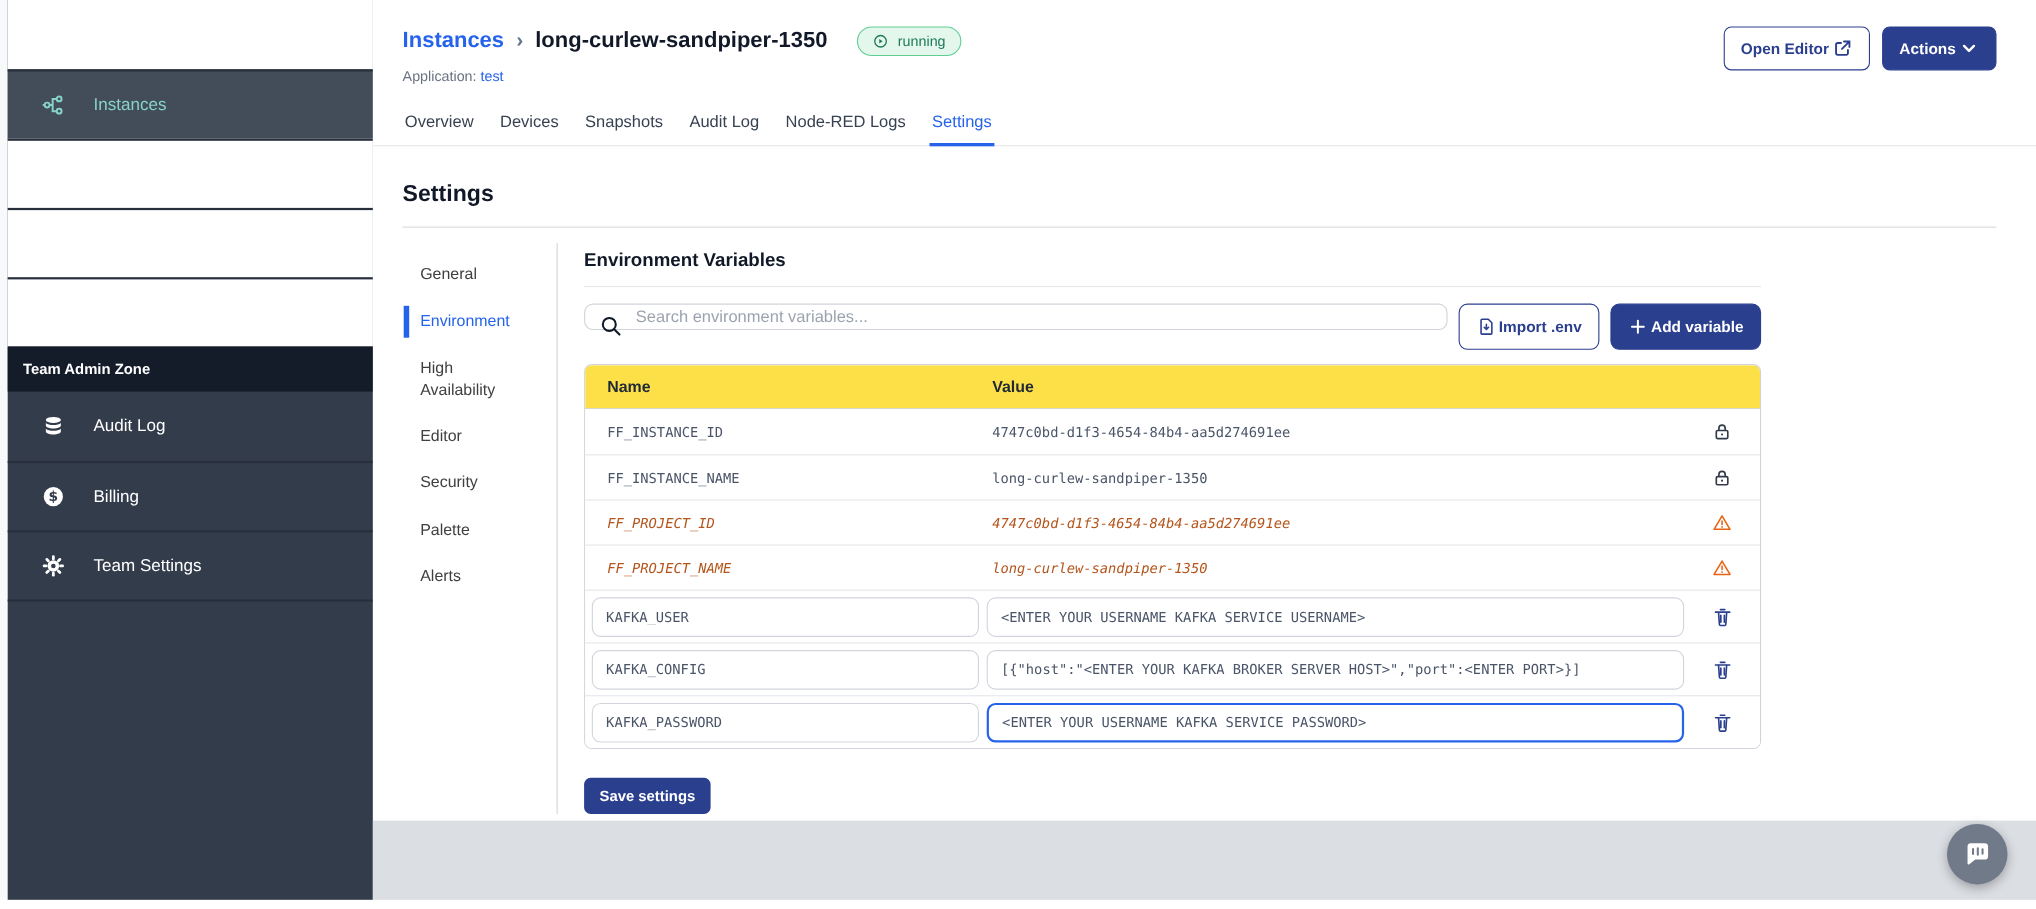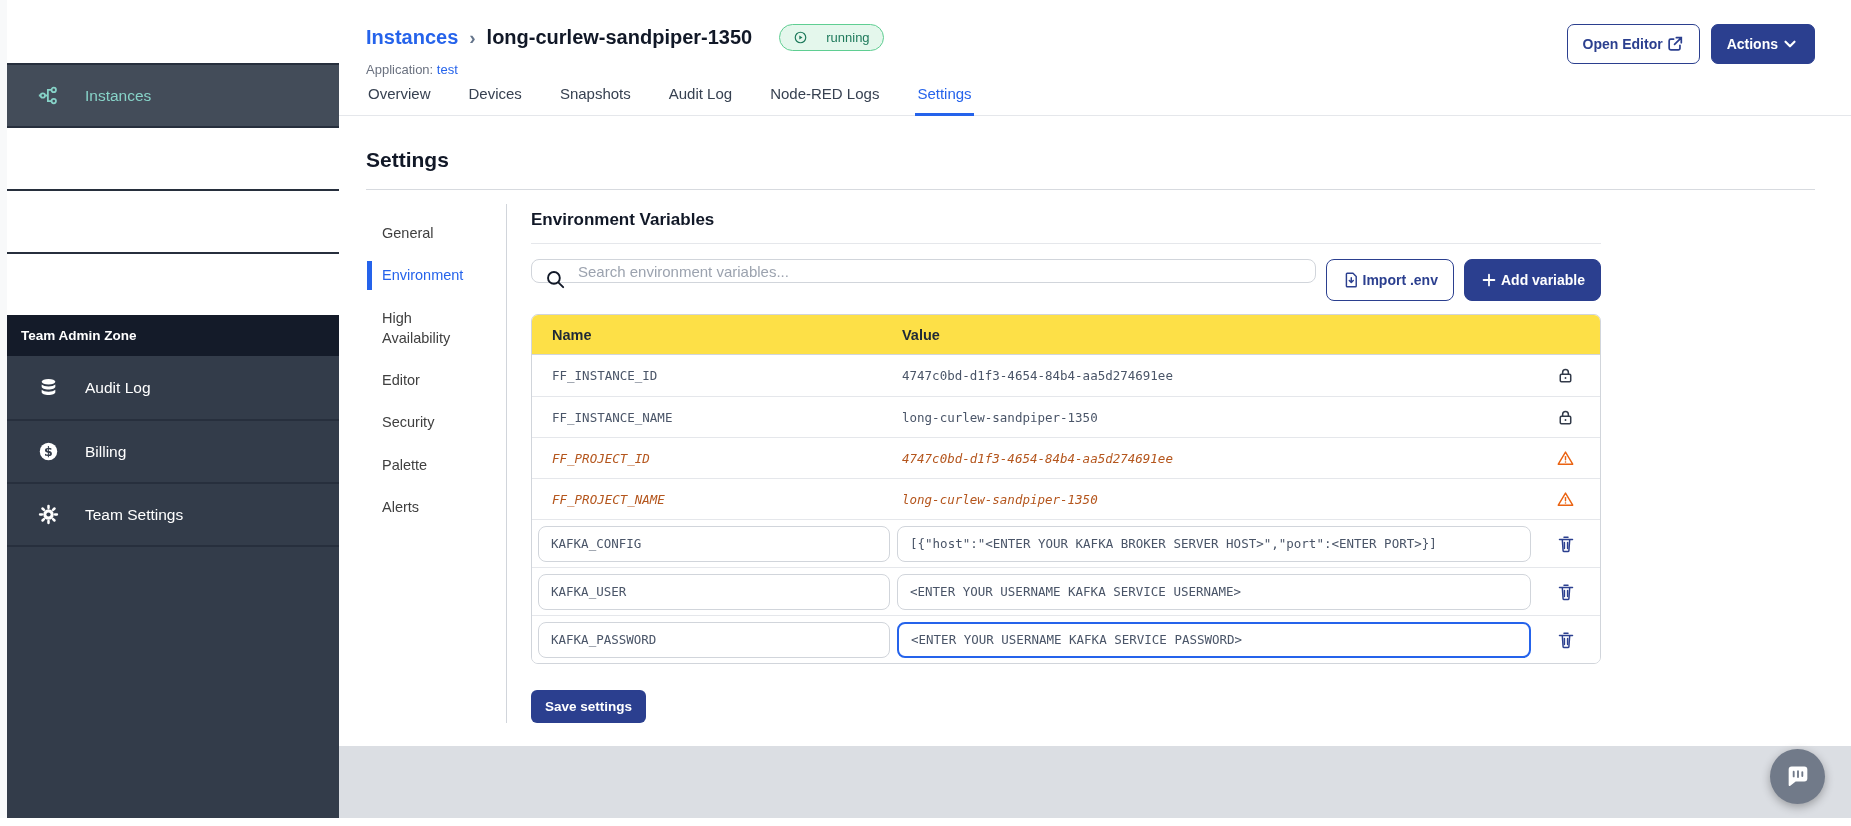--- a/index.html
+++ b/index.html
@@ -24,35 +24,35 @@
 
   
   .main { flex:1; display:flex; flex-direction:column; background:#fff; min-width:0; }
 
   .header { padding:24px 36px 0 27px; }
   .header-top { display:flex; align-items:flex-start; }
   .breadcrumb { display:flex; align-items:center; gap:11px; font-size:20px; font-weight:bold; }
   .crumb-link { color:#2563eb; cursor:pointer; }
   .crumb-sep { color:#64748b; font-size:19px; font-weight:bold; }
   .crumb-current { color:#111827; }
-  .badge { margin-left:16px; display:inline-flex; align-items:center; gap:18px; padding:5px 13px;
+  .badge { margin-left:16px; display:inline-flex; align-items:center; gap:8px; padding:5px 13px;
            border-radius:999px; background:#e4f7ec; border:1px solid #5fce92; color:#1f7a5c;
            font-size:13px; font-weight:normal; }
   .badge svg { width:15px; height:15px; }
   .app-row { margin-top:11px; font-size:13px; color:#6b7280; }
   .app-link { color:#2563eb; cursor:pointer; }
   .spacer { flex:1; }
   .header-buttons { display:flex; gap:11px; }
   .btn { display:inline-flex; align-items:center; gap:3px; font-weight:bold; font-size:14px;
          border-radius:7px; cursor:pointer; padding:10px 15px; }
   .btn svg { width:18px; height:18px; }
   .btn-outline { background:#fff; border:1.5px solid #2b3f8f; color:#2b3f8f; }
   .btn-solid { background:#2b3f8f; border:1.5px solid #2b3f8f; color:#fff; }
 
-  .tabbar { display:flex; gap:34px; padding-left:27px; border-bottom:1px solid #e5e7eb; }
+  .tabbar { display:flex; gap:20px; padding-left:27px; margin-top:17px; border-bottom:1px solid #e5e7eb; }
   .tab { padding:8px 2px 11px; font-size:15px; color:#374151; cursor:pointer; border-bottom:3px solid transparent; margin-bottom:-1px; }
   .tab.active { color:#2563eb; border-bottom-color:#2563eb; }
 
   
   .settings { flex:1; padding:16px 36px 0 27px; overflow:hidden; }
   .settings-title { font-size:21px; font-weight:bold; color:#111827; margin-top:16px; }
   .settings-rule { border:none; border-top:1px solid #d7dadf; margin-top:17px; }
   .settings-cols { display:flex; margin-top:14px; align-items:stretch; }
   .snav { width:140px; flex-shrink:0; padding-top:8px; }
   .snav-item { position:relative; padding:11px 34px 11px 16px; font-size:14.5px; color:#404040; cursor:pointer; line-height:1.4; }
@@ -359,34 +359,34 @@
       <span class="row-icon warn">
         <svg viewBox="0 0 20 20" fill="none" stroke="#ea6312" stroke-width="1.5" stroke-linejoin="round">
                         <path d="M10 3.2L17.6 16H2.4L10 3.2z"></path>
                         <path d="M10 8v3.4" stroke-linecap="round"></path>
                         <circle cx="10" cy="13.7" r=".85" fill="#ea6312" stroke="none"></circle>
                       </svg>
       </span>
     </div>
   </div>
                 <div class="trow editable">
-    <input class="env-input name mono" type="text" value="KAFKA_CONFIG" style="">
-    <input class="env-input value mono" type="text" value="[{&quot;host&quot;:&quot;&lt;ENTER YOUR KAFKA BROKER SERVER HOST&gt;&quot;,&quot;port&quot;:&lt;ENTER PORT&gt;}]" style="">
+    <input class="env-input name mono" type="text" value="KAFKA_USER" style="">
+    <input class="env-input value mono" type="text" value="&lt;ENTER YOUR USERNAME KAFKA SERVICE USERNAME&gt;" style="">
     <div class="edit-icons">
       <button class="trash-btn">
         <svg viewBox="0 0 20 20" fill="none" stroke="#2b3f8f" stroke-width="1.5" stroke-linecap="round" stroke-linejoin="round">
                         <path d="M3.5 5.5h13M8 3.2h4M6.3 5.5l.8 11.2a1 1 0 001 .9h3.8a1 1 0 001-.9l.8-11.2"></path>
                         <path d="M8.4 8.4v6.2M11.6 8.4v6.2"></path>
                       </svg>
       </button>
     </div>
   </div>
                 <div class="trow editable">
-    <input class="env-input name mono" type="text" value="KAFKA_USER" style="">
-    <input class="env-input value mono" type="text" value="&lt;ENTER YOUR USERNAME KAFKA SERVICE USERNAME&gt;" style="">
+    <input class="env-input name mono" type="text" value="KAFKA_CONFIG" style="">
+    <input class="env-input value mono" type="text" value="[{&quot;host&quot;:&quot;&lt;ENTER YOUR KAFKA BROKER SERVER HOST&gt;&quot;,&quot;port&quot;:&lt;ENTER PORT&gt;}]" style="">
     <div class="edit-icons">
       <button class="trash-btn">
         <svg viewBox="0 0 20 20" fill="none" stroke="#2b3f8f" stroke-width="1.5" stroke-linecap="round" stroke-linejoin="round">
                         <path d="M3.5 5.5h13M8 3.2h4M6.3 5.5l.8 11.2a1 1 0 001 .9h3.8a1 1 0 001-.9l.8-11.2"></path>
                         <path d="M8.4 8.4v6.2M11.6 8.4v6.2"></path>
                       </svg>
       </button>
     </div>
   </div>
                 <div class="trow editable">

